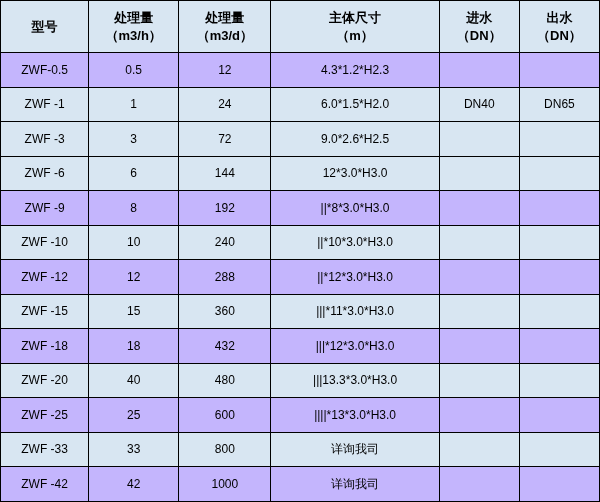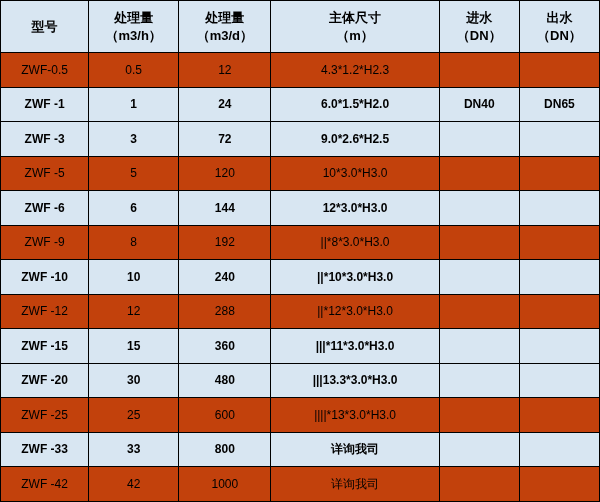--- a/index.html
+++ b/index.html
@@ -31,24 +31,23 @@
   tr.head-row td {
     font-weight: bold;
     font-size: 13px;
     height: 46px;
   }
   tr.body-row td {
     height: 30px;
   }
   td.shade {
     background: #d8e6f2;
-    font-weight: bold;
   }
   td.plain {
-    background: #c2410c;
+    background: #c4b5fd;
   }
   .head-line2 {
     display: block;
   }
   .col-model { width: 88px; }
   .col-flow-h { width: 90px; }
   .col-flow-d { width: 92px; }
   .col-size { width: 168px; }
   .col-in { width: 80px; }
   .col-out { width: 80px; }
@@ -114,28 +113,20 @@
 
     <tr class="body-row">
       <td class="shade">ZWF -3</td>
       <td class="shade">3</td>
       <td class="shade">72</td>
       <td class="shade">9.0*2.6*H2.5</td>
       <td class="shade"></td>
       <td class="shade"></td>
     </tr>
 
-    <tr class="body-row">
-      <td class="plain">ZWF -5</td>
-      <td class="plain">5</td>
-      <td class="plain">120</td>
-      <td class="plain">10*3.0*H3.0</td>
-      <td class="plain"></td>
-      <td class="plain"></td>
-    </tr>
 
     <tr class="body-row">
       <td class="shade">ZWF -6</td>
       <td class="shade">6</td>
       <td class="shade">144</td>
       <td class="shade">12*3.0*H3.0</td>
       <td class="shade"></td>
       <td class="shade"></td>
     </tr>
 
@@ -168,24 +159,32 @@
 
     <tr class="body-row">
       <td class="shade">ZWF -15</td>
       <td class="shade">15</td>
       <td class="shade">360</td>
       <td class="shade">|||*11*3.0*H3.0</td>
       <td class="shade"></td>
       <td class="shade"></td>
     </tr>
 
+    <tr class="body-row">
+      <td class="plain">ZWF -18</td>
+      <td class="plain">18</td>
+      <td class="plain">432</td>
+      <td class="plain">|||*12*3.0*H3.0</td>
+      <td class="plain"></td>
+      <td class="plain"></td>
+    </tr>
 
     <tr class="body-row">
       <td class="shade">ZWF -20</td>
-      <td class="shade">30</td>
+      <td class="shade">40</td>
       <td class="shade">480</td>
       <td class="shade">|||13.3*3.0*H3.0</td>
       <td class="shade"></td>
       <td class="shade"></td>
     </tr>
 
     <tr class="body-row">
       <td class="plain">ZWF -25</td>
       <td class="plain">25</td>
       <td class="plain">600</td>

